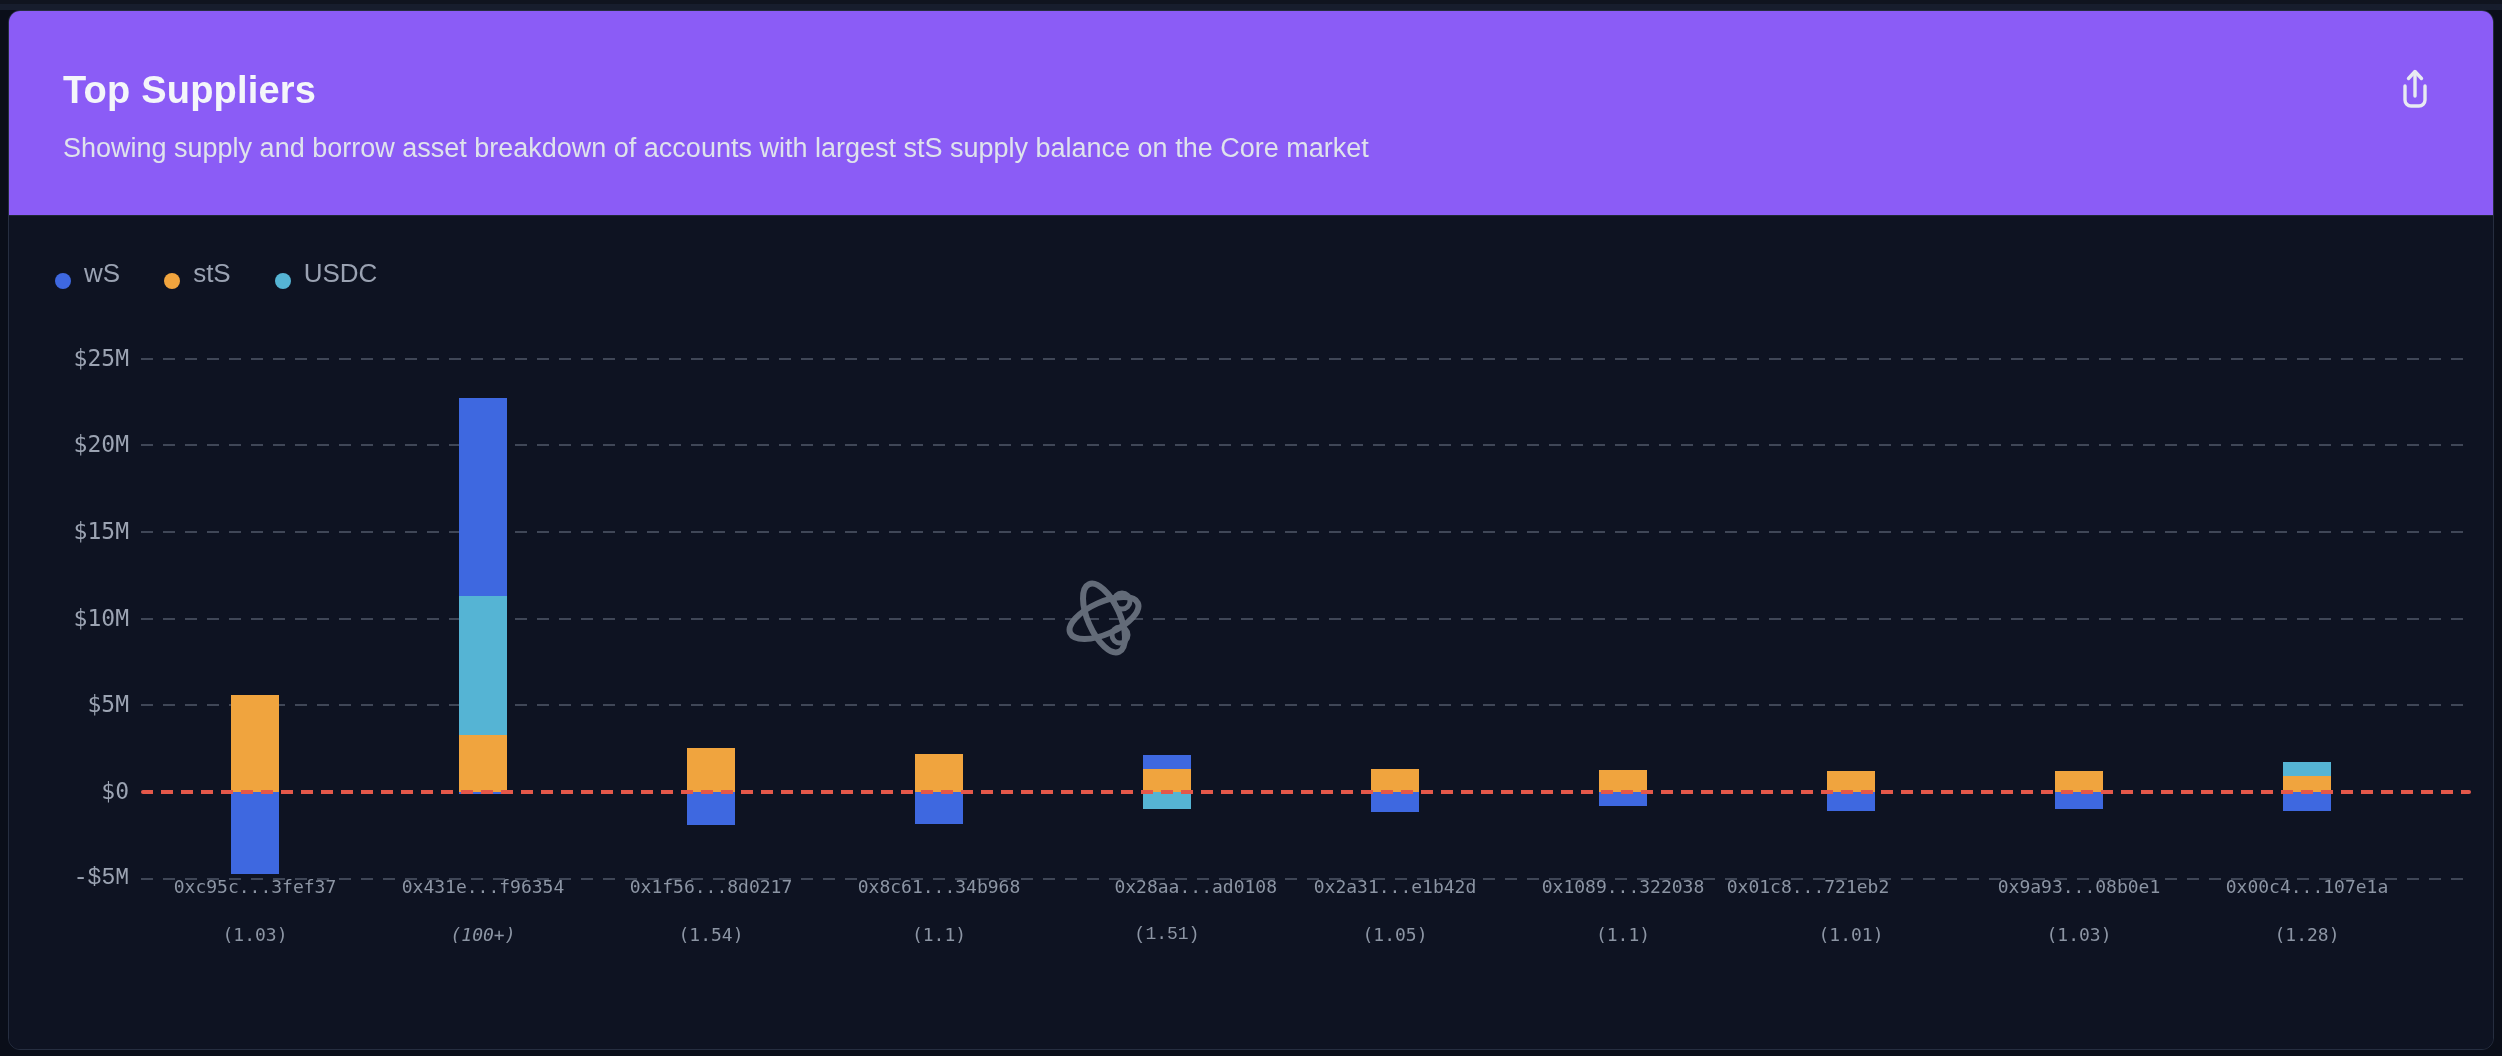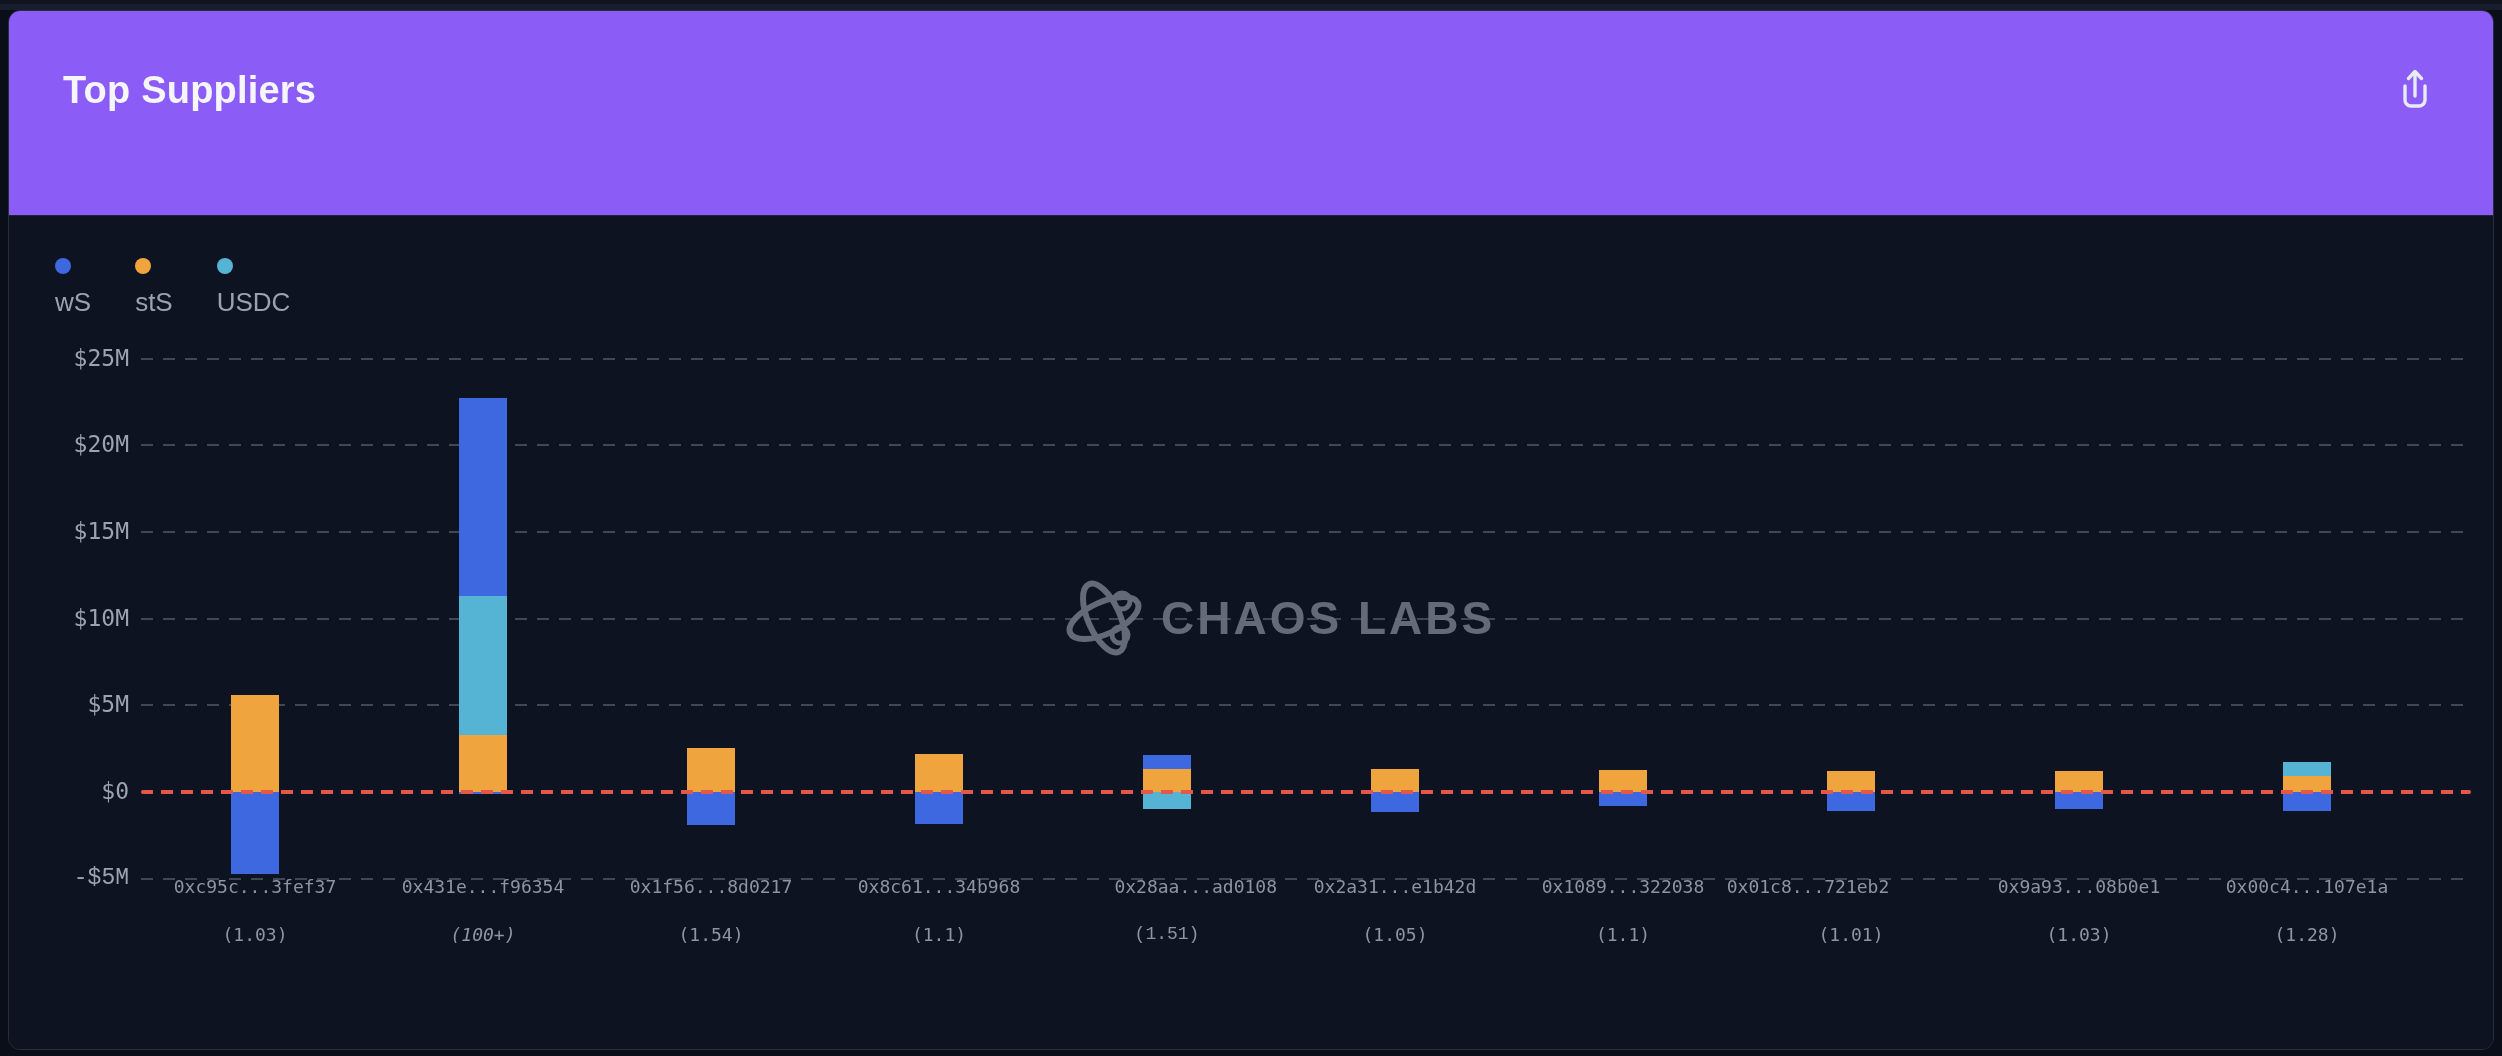--- a/index.html
+++ b/index.html
@@ -10,21 +10,21 @@
   .card{position:absolute;left:8px;top:10px;width:2486px;height:1040px;background:#0E1322;
         border:1px solid #262E40;border-radius:12px;box-sizing:border-box;overflow:hidden;}
   .card-header{position:absolute;left:0;top:0;width:100%;height:205px;background:#8b5cf6;
                border-bottom:1px solid #1F2735;box-sizing:border-box;}
   .title{position:absolute;left:54px;top:58px;margin:0;font-size:38px;font-weight:600;color:#F4F6FA;letter-spacing:.2px;}
   .subtitle{position:absolute;left:54px;top:122px;margin:0;font-size:27px;font-weight:400;color:#DFE3EC;}
   .share-btn{position:absolute;right:52px;top:52px;width:52px;height:52px;background:transparent;border:none;
              cursor:pointer;padding:0;display:flex;align-items:center;justify-content:center;}
   .chart-region{position:absolute;left:0;top:205px;width:2486px;height:835px;background:#0E1322;}
   .legend{position:absolute;left:46px;top:42px;display:flex;align-items:center;gap:44px;}
-  .legend-item{display:flex;align-items:flex-start;gap:13px;cursor:pointer;flex-direction:column;}
+  .legend-item{display:flex;align-items:flex-end;gap:13px;cursor:pointer;}
   .legend-dot{width:16px;height:16px;border-radius:50%;}
   .legend-label{font-size:26px;color:#9AA2B2;}
   .plot{position:absolute;left:0;top:0;width:100%;height:100%;}
   .gridline{position:absolute;left:132px;width:2330px;height:2px;z-index:1;
             background:repeating-linear-gradient(to right,rgba(132,142,160,.42) 0 12px,transparent 12px 22px);}
   .zeroline{position:absolute;left:132px;width:2330px;height:4px;z-index:5;border-radius:2px;
             background:repeating-linear-gradient(to right,#E4584A 0 12px,transparent 12px 20px);}
   .tick-label{position:absolute;width:120px;text-align:right;font-family:"DejaVu Sans Mono",monospace;
               font-size:23px;color:#9BA3B2;z-index:2;}
   .bar-seg{position:absolute;width:48px;z-index:3;}
@@ -37,20 +37,21 @@
 </style>
 </head>
 <body>
 
 <div class="top-strip"></div>
 
 <div class="card">
 
   <div class="card-header">
     <h1 class="title">Top Suppliers</h1>
+    <p class="subtitle">Showing supply and borrow asset breakdown of accounts with largest stS supply balance on the Core market</p>
     <button class="share-btn">
       <svg width="44" height="46" viewBox="0 0 44 46" fill="none" stroke="#E8EBF2" stroke-width="3.4" stroke-linecap="round" stroke-linejoin="round">
         <path d="M12 20 v14 a6 6 0 0 0 6 6 h8 a6 6 0 0 0 6 -6 V20"></path>
         <path d="M22 30 V6"></path>
         <path d="M15.5 12.5 L22 5.5 L28.5 12.5"></path>
       </svg>
     </button>
   </div>
 
   <div class="chart-region">
@@ -130,17 +131,16 @@
       </div>
     <div class="watermark">
       <svg width="78" height="88" viewBox="0 0 78 88" fill="none" stroke="#6B7380" stroke-width="6" stroke-linecap="round">
         <g transform="rotate(-24 39 44)">
           <ellipse cx="39" cy="44" rx="16" ry="37"></ellipse>
           <ellipse cx="39" cy="44" rx="37" ry="16"></ellipse>
         </g>
         <circle cx="57" cy="27" r="8" stroke-width="5"></circle>
         <circle cx="55" cy="61" r="8" stroke-width="5"></circle>
       </svg>
-      <span class="watermark-text">CHAOS LABS</span>
     </div>
   </div>
 
 </div>
 
 </body></html>

